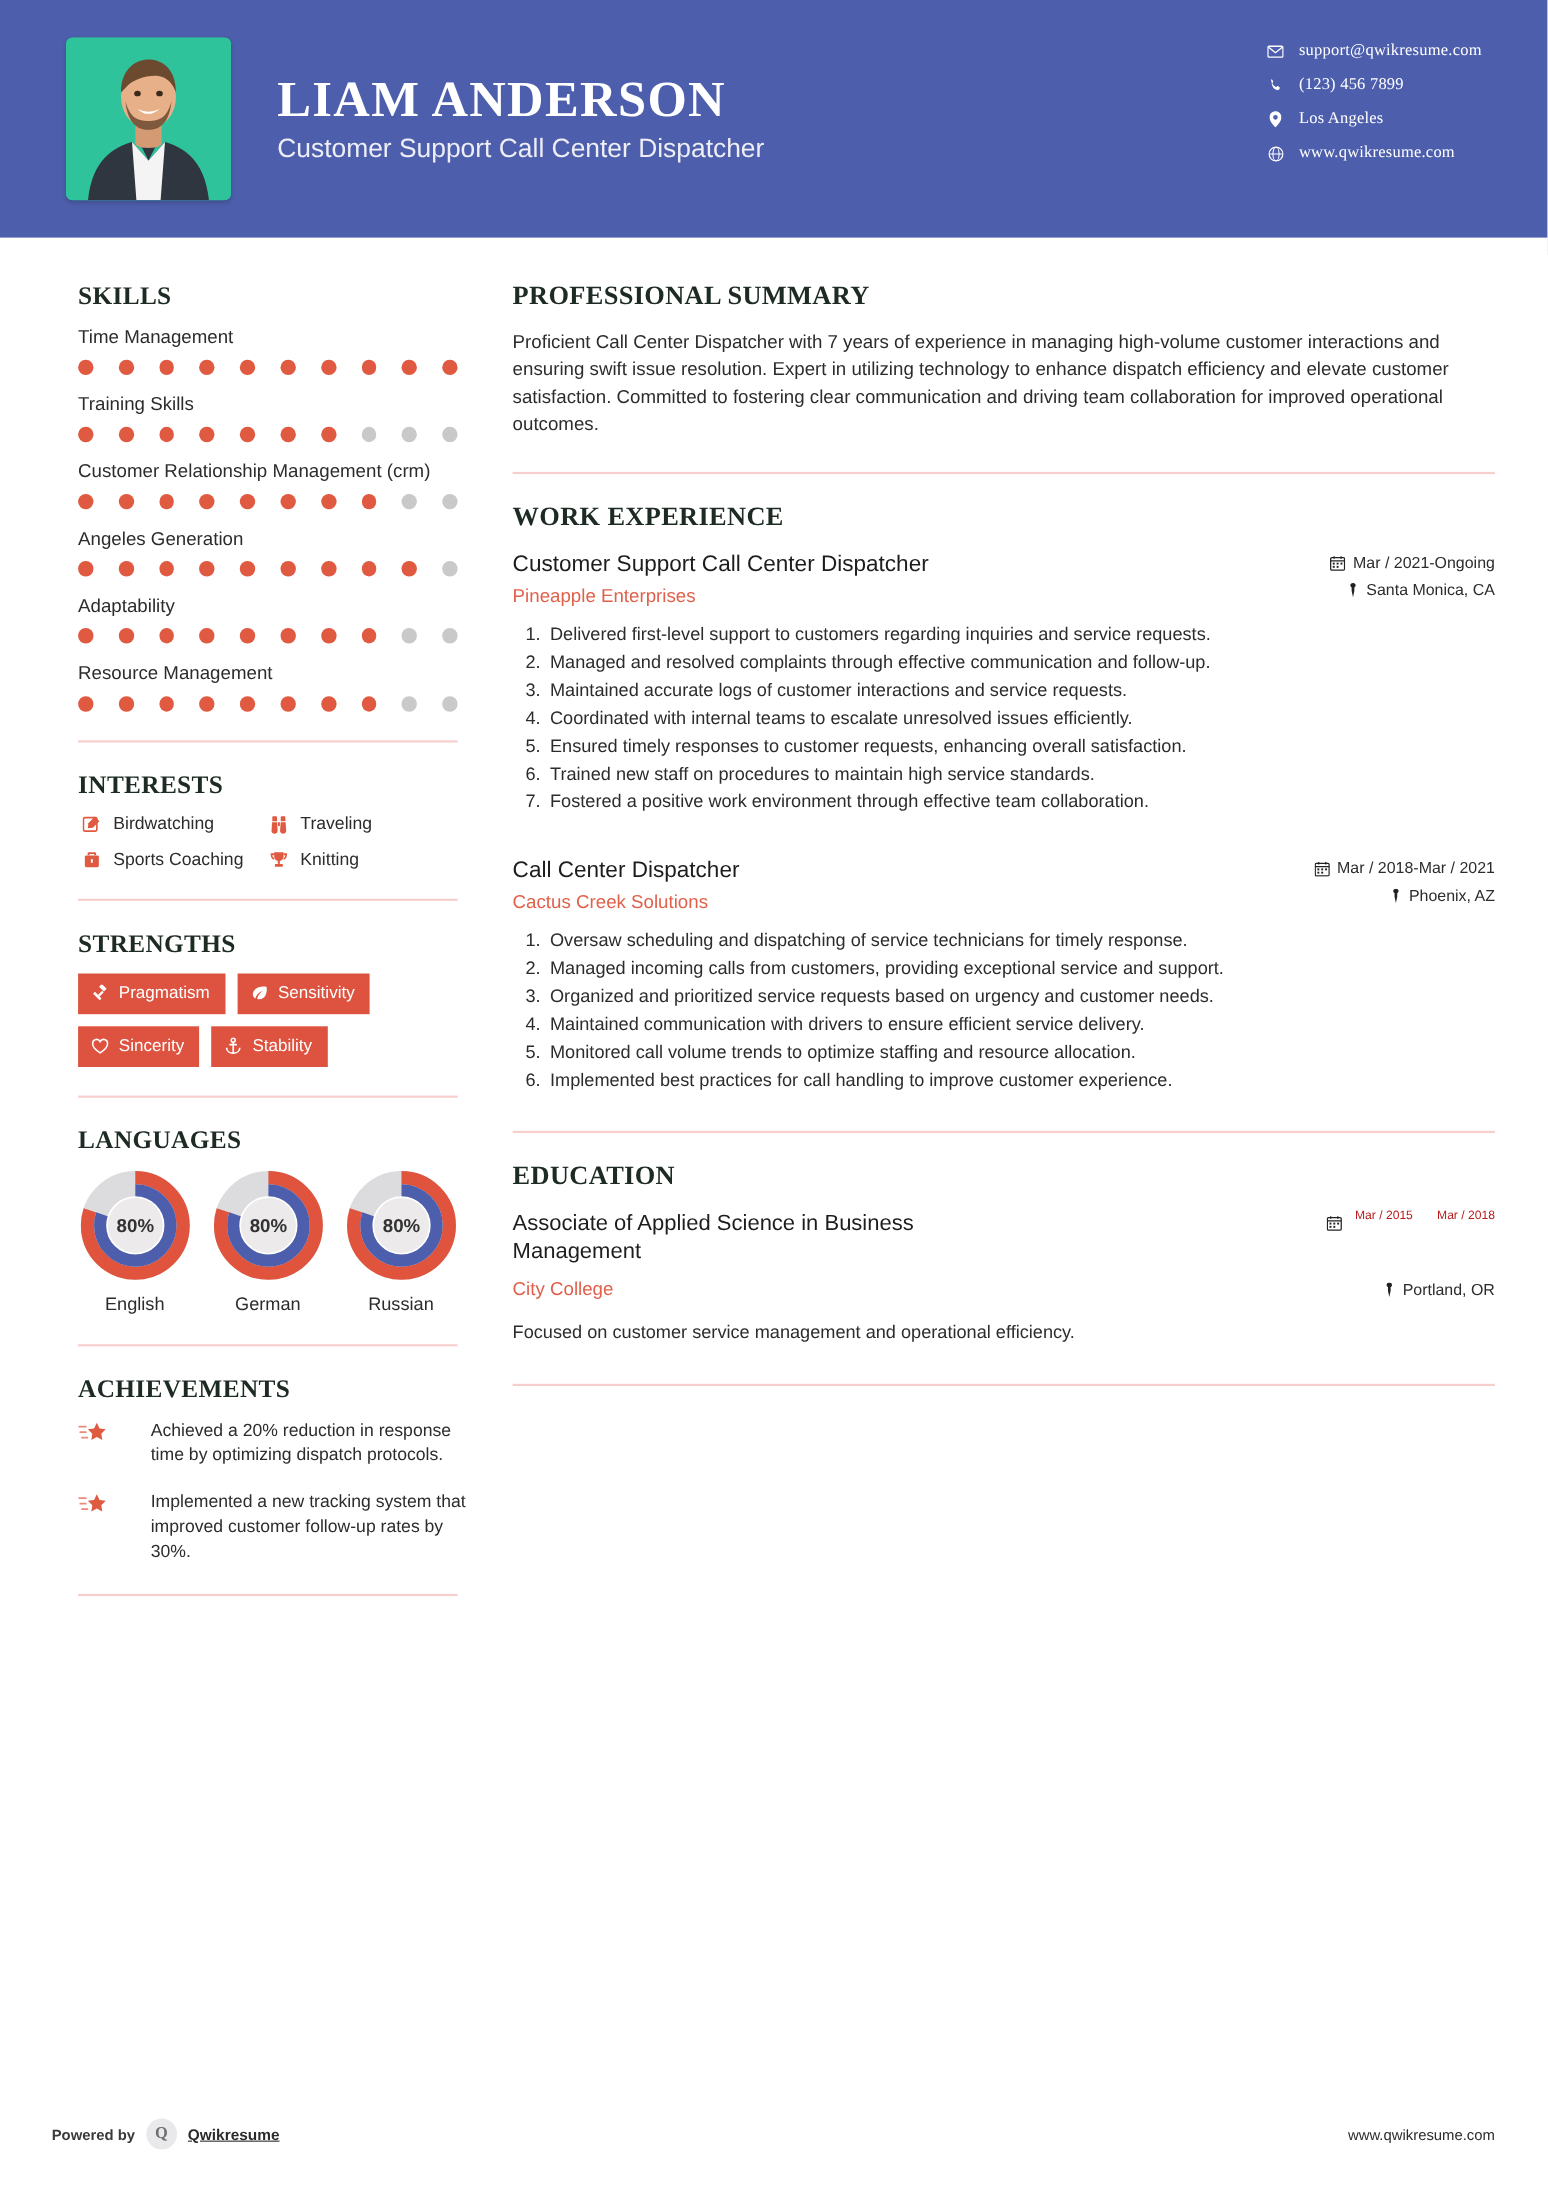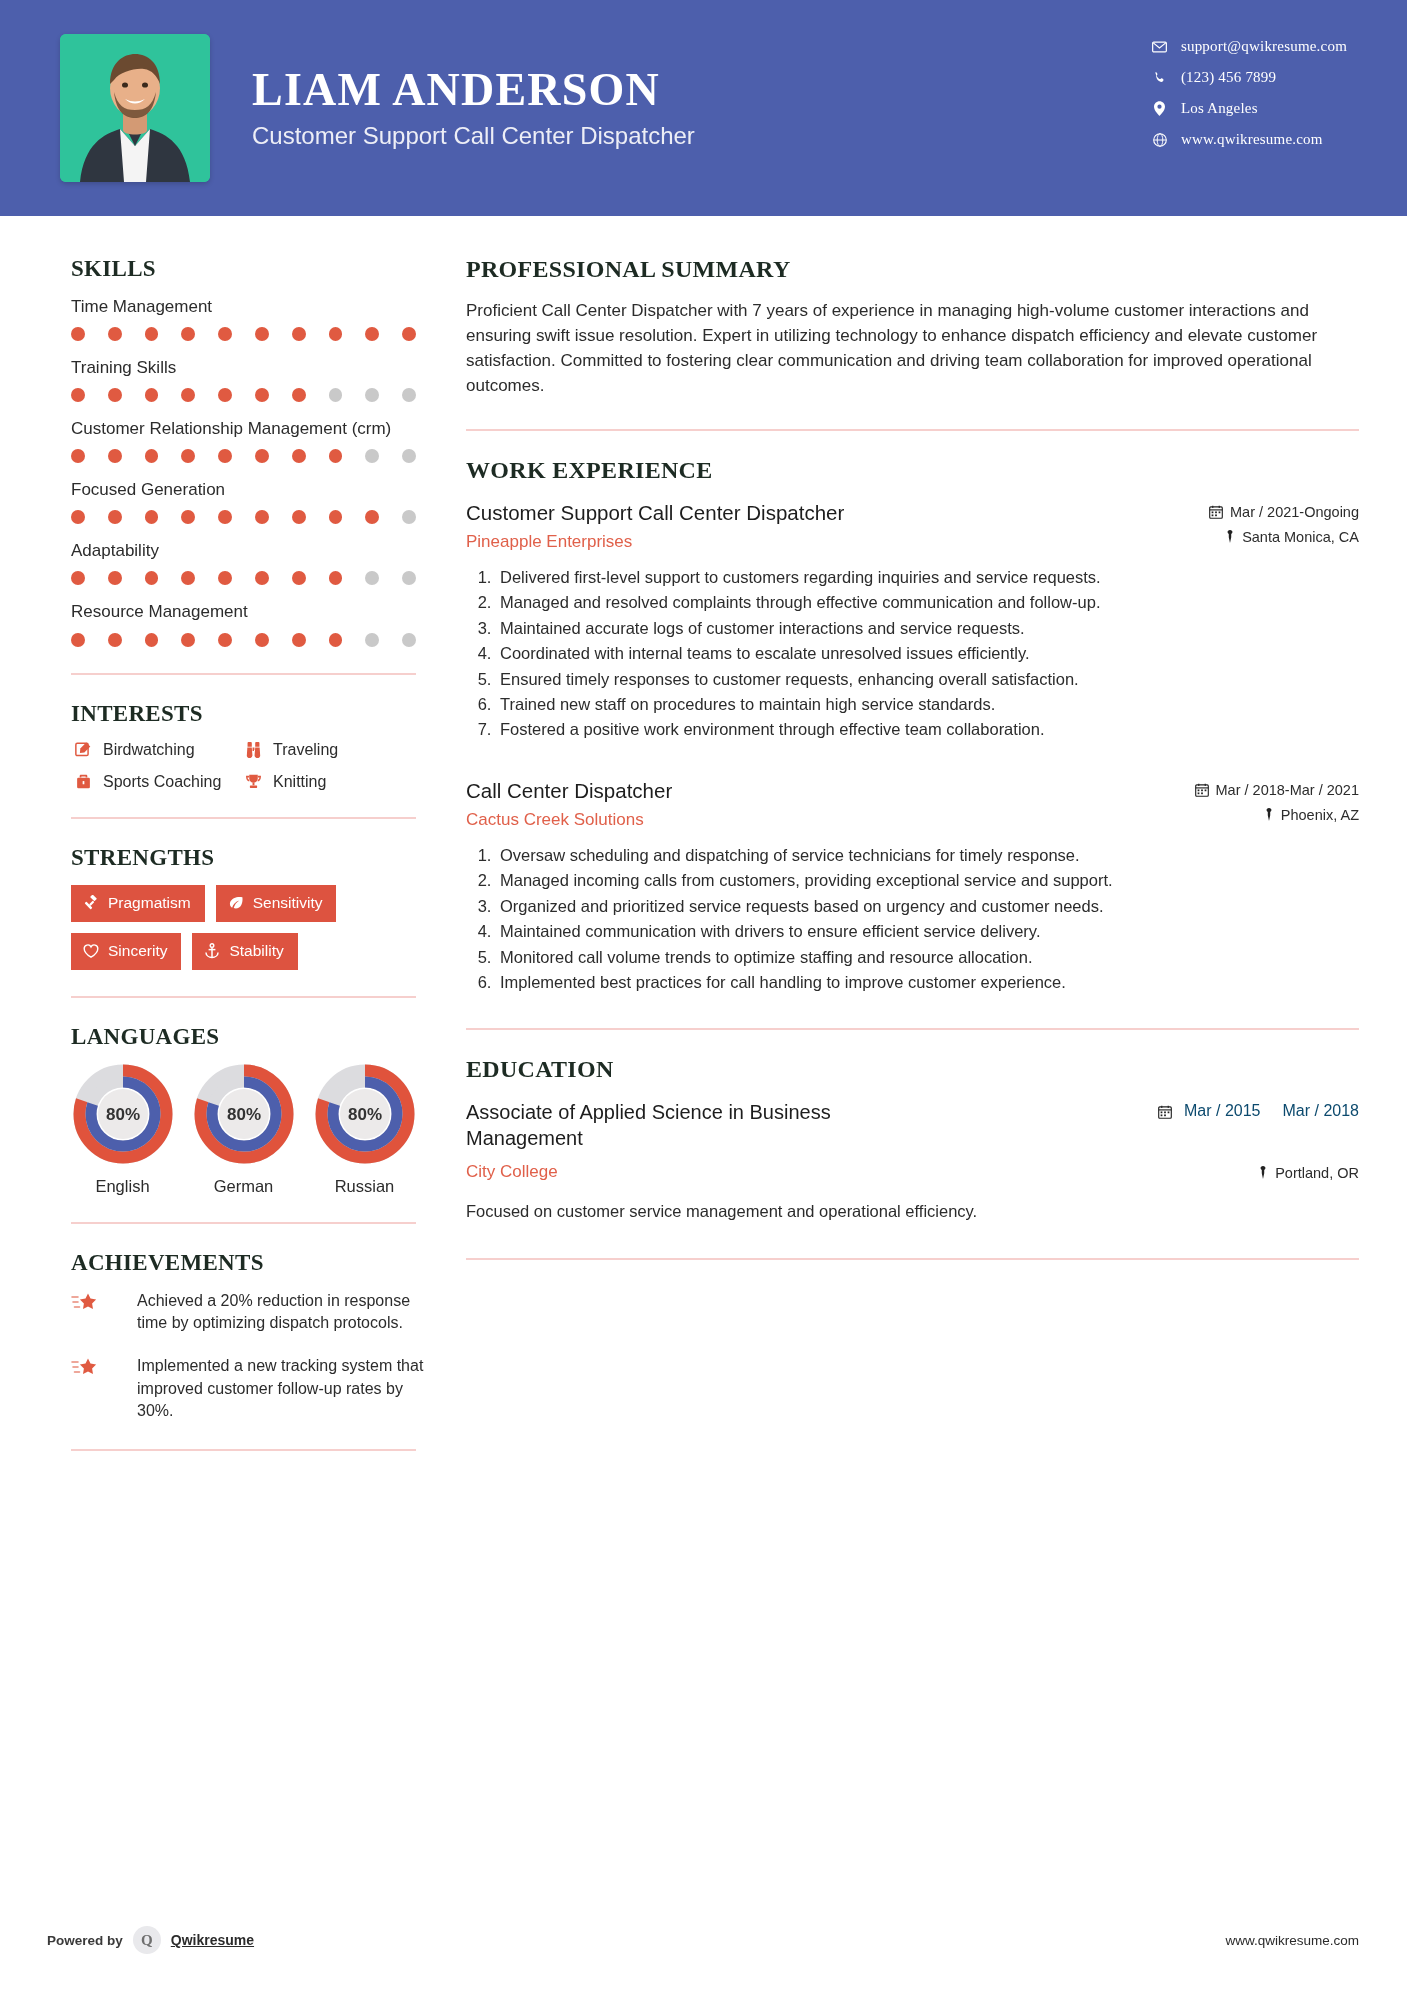--- a/index.html
+++ b/index.html
@@ -253,23 +253,23 @@
   .edu-head { display:flex; justify-content: space-between; align-items: flex-start; }
   .edu-degree {
     font-size: 20px;
     color: #1d1d1d;
     line-height: 1.3;
     max-width: 430px;
   }
   .edu-school { font-size: 17px; color: #e0604a; margin-top: 9px; }
   .edu-dates {
     display: flex;
-    align-items: center;
-    font-size: 16px;
-    color: #0c4a6e;
+    align-items: flex-start;
+    font-size: 11px;
+    color: #b91c1c;
     gap: 12px;
   }
   .edu-date-pair { display:flex; gap: 22px; }
   .edu-date { line-height: 1.25; }
   .edu-desc { font-size: 16.5px; color: #2c2c2c; margin-top: 10px; line-height:1.42; }
 
   
   .footer {
     position: absolute;
     bottom: 36px;
@@ -419,21 +419,21 @@
               <span class="dot"></span>
               <span class="dot"></span>
               <span class="dot"></span>
               <span class="dot"></span>
               <span class="dot"></span>
               <span class="dot off"></span>
               <span class="dot off"></span>
             </div>
           </div>
           <div class="skill">
-            <div class="skill-name">Focused Generation</div>
+            <div class="skill-name">Angeles Generation</div>
             <div class="dots">
               <span class="dot"></span>
               <span class="dot"></span>
               <span class="dot"></span>
               <span class="dot"></span>
               <span class="dot"></span>
               <span class="dot"></span>
               <span class="dot"></span>
               <span class="dot"></span>
               <span class="dot"></span>

